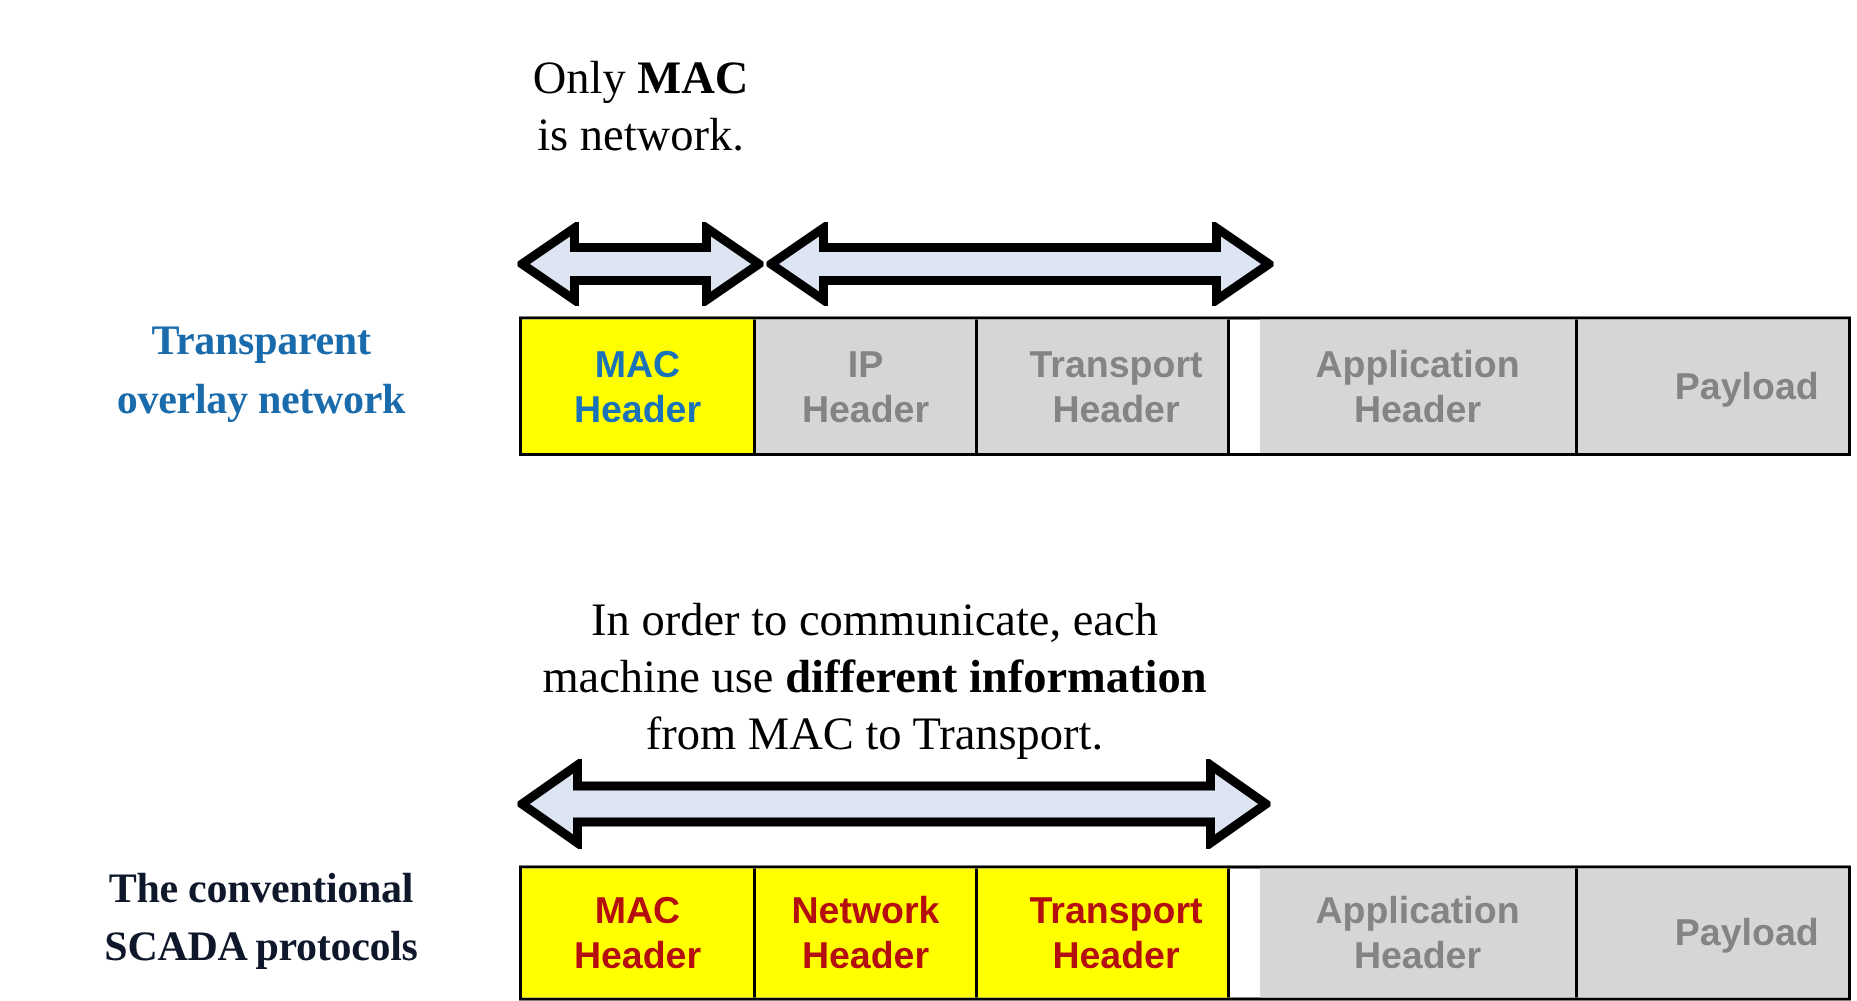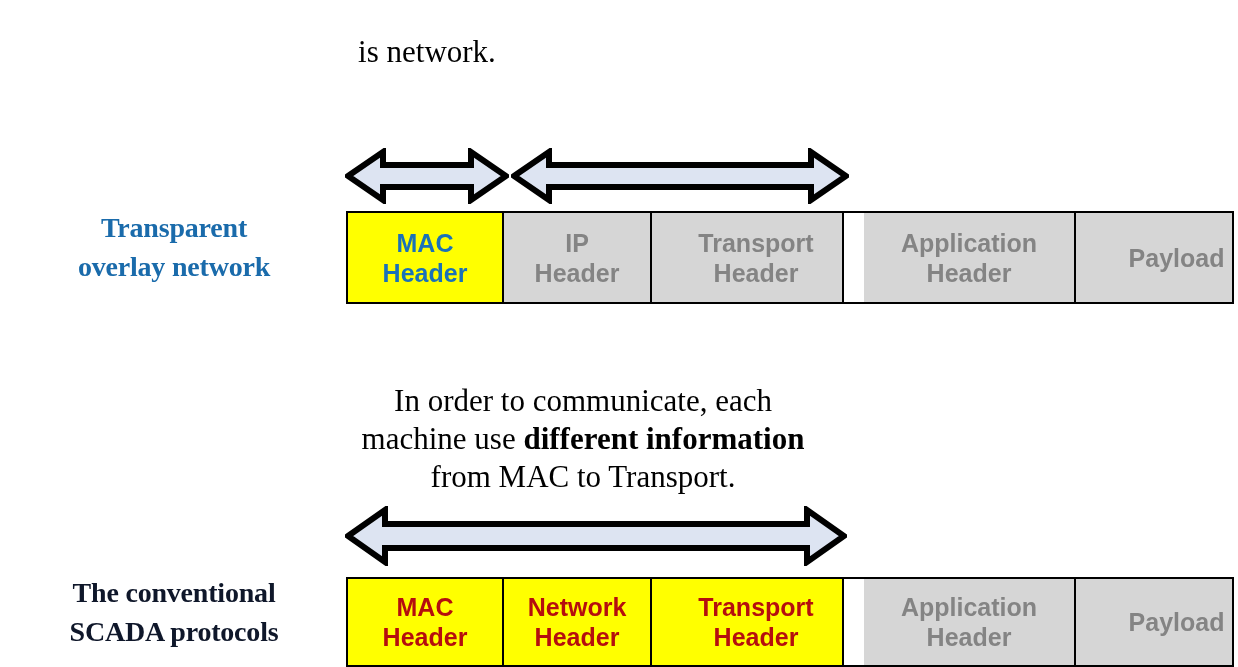--- a/index.html
+++ b/index.html
@@ -56,21 +56,21 @@
     top: 33px;
     width: 190px;
   }
   #caption-ipport {
     left: 546px;
     top: 5px;
     width: 278px;
   }
   #caption-conventional {
     left: 268px;
-    top: 382px;
+    top: 394px;
     width: 630px;
   }
   .caption b { font-weight: bold; }
   
   .arrow-wrap { position: absolute; }
   #arrow-mac   { left: 345px; top: 148px; width: 164px; height: 56px; }
   #arrow-ip    { left: 511px; top: 148px; width: 338px; height: 56px; }
   #arrow-conv  { left: 345px; top: 506px; width: 502px; height: 60px; }
   .arrow-wrap svg { display: block; width: 100%; height: 100%; }
   
@@ -97,41 +97,42 @@
     white-space: nowrap;
     overflow: hidden;
   }
   .cell:last-child { border-right: none; padding-left: 45px; }
   .cell .l1, .cell .l2 { display: block; }
   .cell .l2:empty { display: none; }
 
   
   .col-mac   { width: 156px; }
   .col-net   { width: 148px; }
-  .col-tran  { width: 192px; padding-left: 18px; }
+  .col-tran  { width: 168px; padding-left: 18px; }
   .col-app   { width: 212px; margin-left: 20px; }
   .col-pay   { flex: 1 1 auto; }
 
   .fill-yellow { background: #ffff00; }
   .fill-gray   { background: #d6d6d6; }
   .text-blue   { color: #1a72b8; }
   .text-gray   { color: #848484; }
   .text-red    { color: #b50e0e; }
 </style>
 </head>
 <body>
 
 <div class="stage">
 
   <div class="side-label" id="label-top">
     <div>Transparent</div>
     <div>overlay network</div>
   </div>
 
   <div class="caption" id="caption-mac">
+    <div><span>Only </span><b>MAC</b></div>
     <div>is network.</div>
   </div>
 
 
   <div class="arrow-wrap" id="arrow-mac">
     <svg viewBox="0 0 164 56" preserveAspectRatio="none" aria-hidden="true">
       <polygon points="3,28 38,4 38,17 126,17 126,4 161,28 126,52 126,39 38,39 38,52" fill="#dde4f2" stroke="#000000" stroke-width="6" stroke-linejoin="miter"></polygon>
     </svg>
   </div>
 

